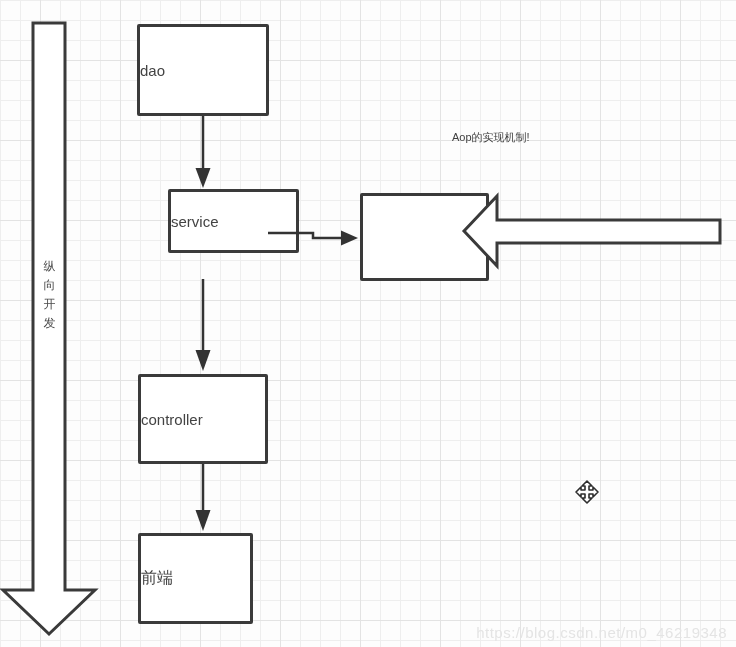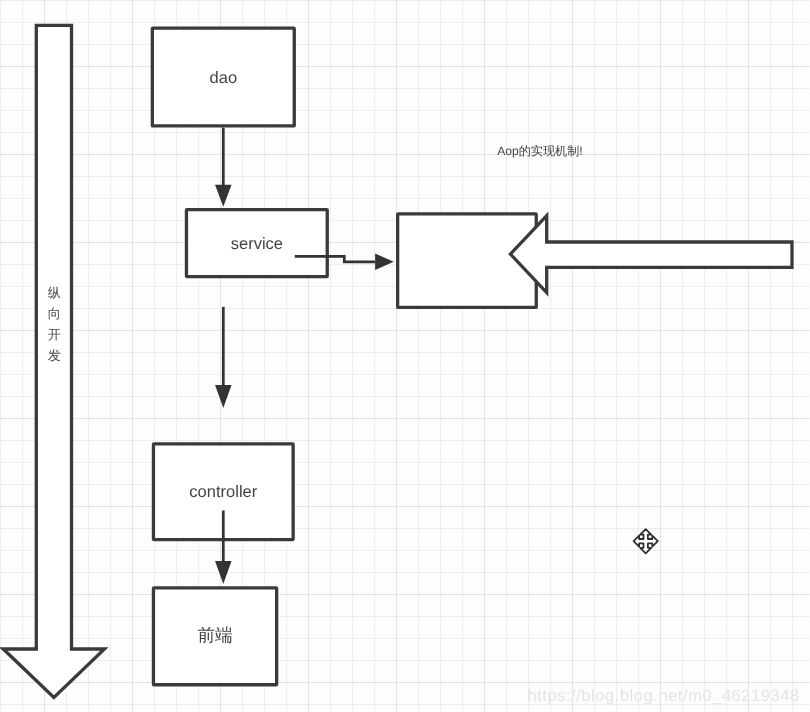--- a/index.html
+++ b/index.html
@@ -19,27 +19,27 @@
     background-position: 40px 0, 0 60px, 0 0, 0 0;
   }
   .node {
     position: absolute;
     box-sizing: border-box;
     background: #ffffff;
     border: 3px solid #3a3a3a;
     border-radius: 2px;
     display: flex;
     align-items: center;
-    justify-content: center;
+    justify-content: flex-start;
     color: #434343;
     font-size: 15px;
   }
   #node-dao        { left: 137px; top:  24px; width: 132px; height: 92px; }
   #node-service    { left: 124px; top: 189px; width: 131px; height: 64px; margin-left: 44px; }
-  #node-controller { left: 138px; top: 374px; width: 130px; height: 90px; margin-top: 28px; }
+  #node-controller { left: 138px; top: 374px; width: 130px; height: 90px; }
   #node-frontend   { left: 138px; top: 533px; width: 115px; height: 91px; font-size: 16px; }
   #node-aop        { left: 360px; top: 193px; width: 129px; height: 88px; }
 
   svg.shapes { position: absolute; left: 0; top: 0; }
   .block   { fill: #ffffff; stroke: #3a3a3a; stroke-width: 3; stroke-linejoin: miter; }
   .conn    { stroke: #333333; stroke-width: 2.5; fill: none; }
   .head    { fill: #333333; stroke: none; }
 
   .vertical-label {
     position: absolute;
@@ -119,14 +119,14 @@
     <g transform="translate(587,492)">
       <path d="M0,-11 L5,-6 L2,-6 L2,-2 L6,-2 L6,-5 L11,0 L6,5 L6,2 L2,2 L2,6 L5,6 L0,11 L-5,6 L-2,6 L-2,2 L-6,2 L-6,5 L-11,0 L-6,-5 L-6,-2 L-2,-2 L-2,-6 L-5,-6 Z" fill="#ffffff" stroke="#2e2e2e" stroke-width="1.6" stroke-linejoin="round"></path>
     </g>
   </svg>
 
   <div class="vertical-label">纵向开发</div>
 
   <div class="note">Aop的实现机制!</div>
 
 
-  <div class="watermark">https://blog.blog.net/m0_46219348</div>
+  <div class="watermark">https://blog.csdn.net/m0_46219348</div>
 </div>
 
 </body></html>

